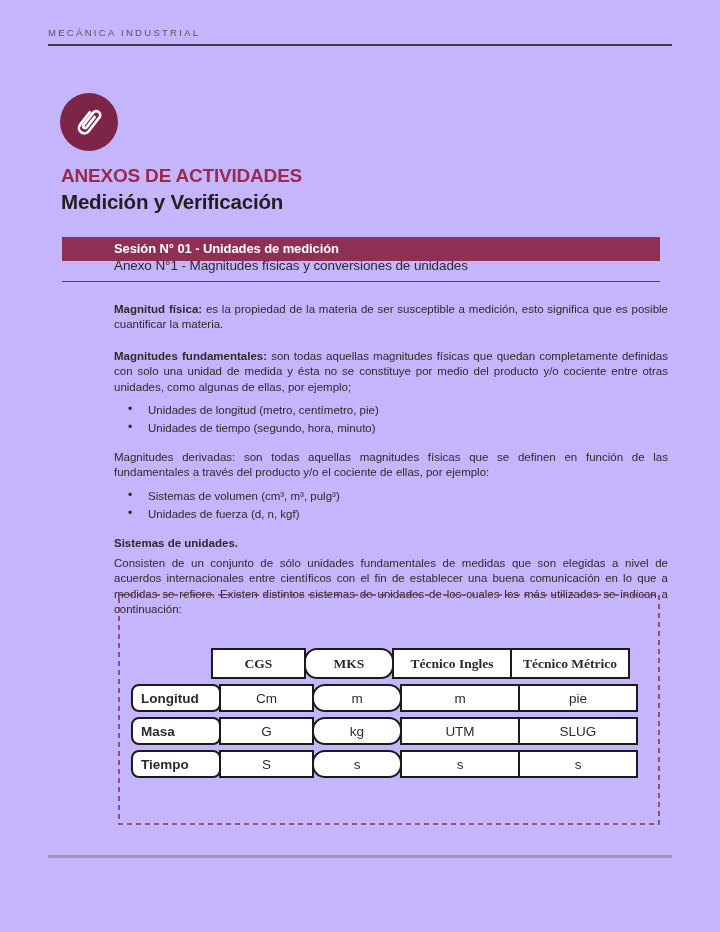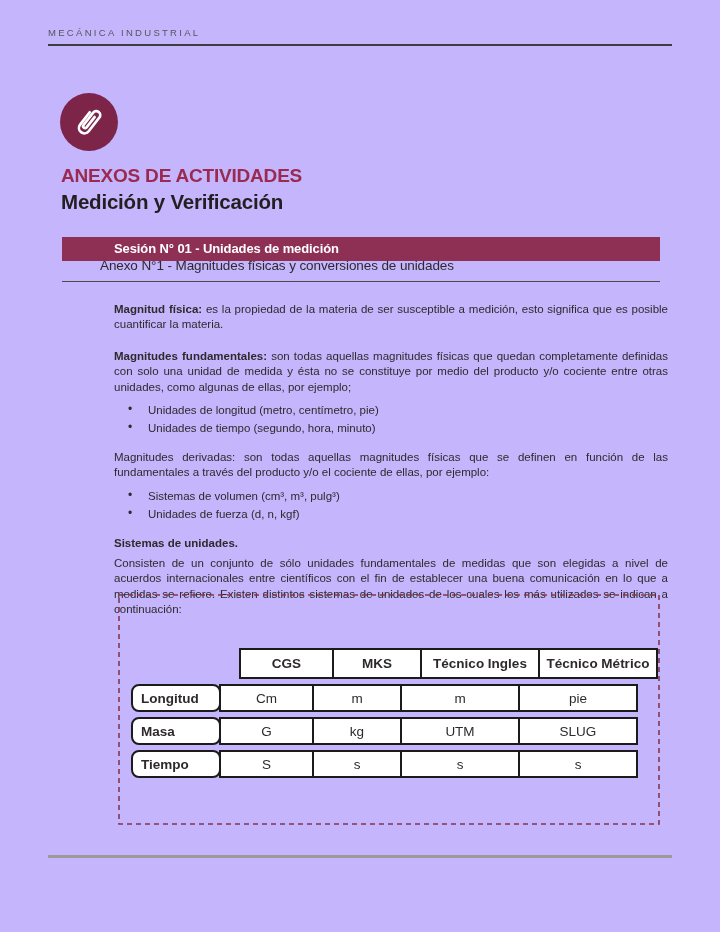--- a/index.html
+++ b/index.html
@@ -13,21 +13,21 @@
   .top-rule{position:absolute;left:48px;top:44px;width:624px;height:1.5px;background:#3e3e40;}
   
   .clip-circle{position:absolute;left:60px;top:93px;width:58px;height:58px;border-radius:50%;background:#7d2449;display:flex;align-items:center;justify-content:center;}
   .clip-circle svg{transform:rotate(38deg);}
   
   .main-title{position:absolute;left:61px;top:165px;margin:0;font-size:19px;font-weight:700;color:#9b2a50;letter-spacing:-0.2px;}
   .sub-title{position:absolute;left:61px;top:190px;margin:0;font-size:20.5px;font-weight:700;color:#231f20;letter-spacing:-0.2px;}
   
   .banner{position:absolute;left:62px;top:237px;width:598px;height:24px;background:#8e2f54;color:#ffffff;
     font-size:13px;font-weight:700;line-height:24px;padding-left:52px;box-sizing:border-box;letter-spacing:-0.1px;}
-  .annex{position:absolute;left:100px;top:258px;font-size:13.5px;color:#2e2a2b;letter-spacing:-0.1px;}
+  .annex{position:absolute;left:114px;top:258px;font-size:13.5px;color:#2e2a2b;letter-spacing:-0.1px;}
   .annex-rule{position:absolute;left:62px;top:281px;width:598px;height:1px;background:#4a4a4a;}
   
   .body-col{position:absolute;left:114px;top:302px;width:554px;font-size:11.5px;line-height:15.4px;text-align:justify;}
   .body-col p{margin:0;}
   .p2{margin-top:16px !important;}
   .p3{margin-top:13px !important;}
   .p4{margin-top:4px !important;}
   .lead{font-weight:700;}
   .sys-heading{margin-top:14px !important;font-weight:700;}
   ul.bullets{list-style:none;margin:8px 0 0 0;padding:0;}
@@ -36,22 +36,22 @@
   
   .dashed-frame{position:absolute;left:118px;top:594px;width:542px;height:231px;}
   
   .units-table{position:absolute;left:131px;top:648px;}
   .t-row{display:flex;margin-bottom:5px;}
   .t-cell{box-sizing:border-box;border:2px solid #1b1b1b;height:28px;background:#fff;
     display:flex;align-items:center;justify-content:center;font-size:13.5px;margin-left:-2px;}
   .t-row .t-cell:first-child{margin-left:0;}
   .t-head{height:31px;font-weight:700;}
   .t-label{font-weight:700;justify-content:flex-start;padding-left:8px;border-radius:8px;}
-  .head-offset{margin-left:108px;}
-  .w-label{width:90px;} .w-c1{width:95px;} .w-c2{width:90px;} .w-c3{width:120px;} .w-c4{width:120px;}
+  .head-offset{margin-left:80px;font-family:Liberation Serif, serif;}
+  .w-label{width:90px;} .w-c1{width:95px;} .w-c2{width:90px;border-radius:13px;} .w-c3{width:120px;} .w-c4{width:120px;}
   
   .bottom-rule{position:absolute;left:48px;top:855px;width:624px;height:3px;background:#9a9a9a;}
 </style>
 </head>
 <body>
 
 <div class="page">
 
   <div class="top-label">MECÁNICA INDUSTRIAL</div>
   <div class="top-rule"></div>

